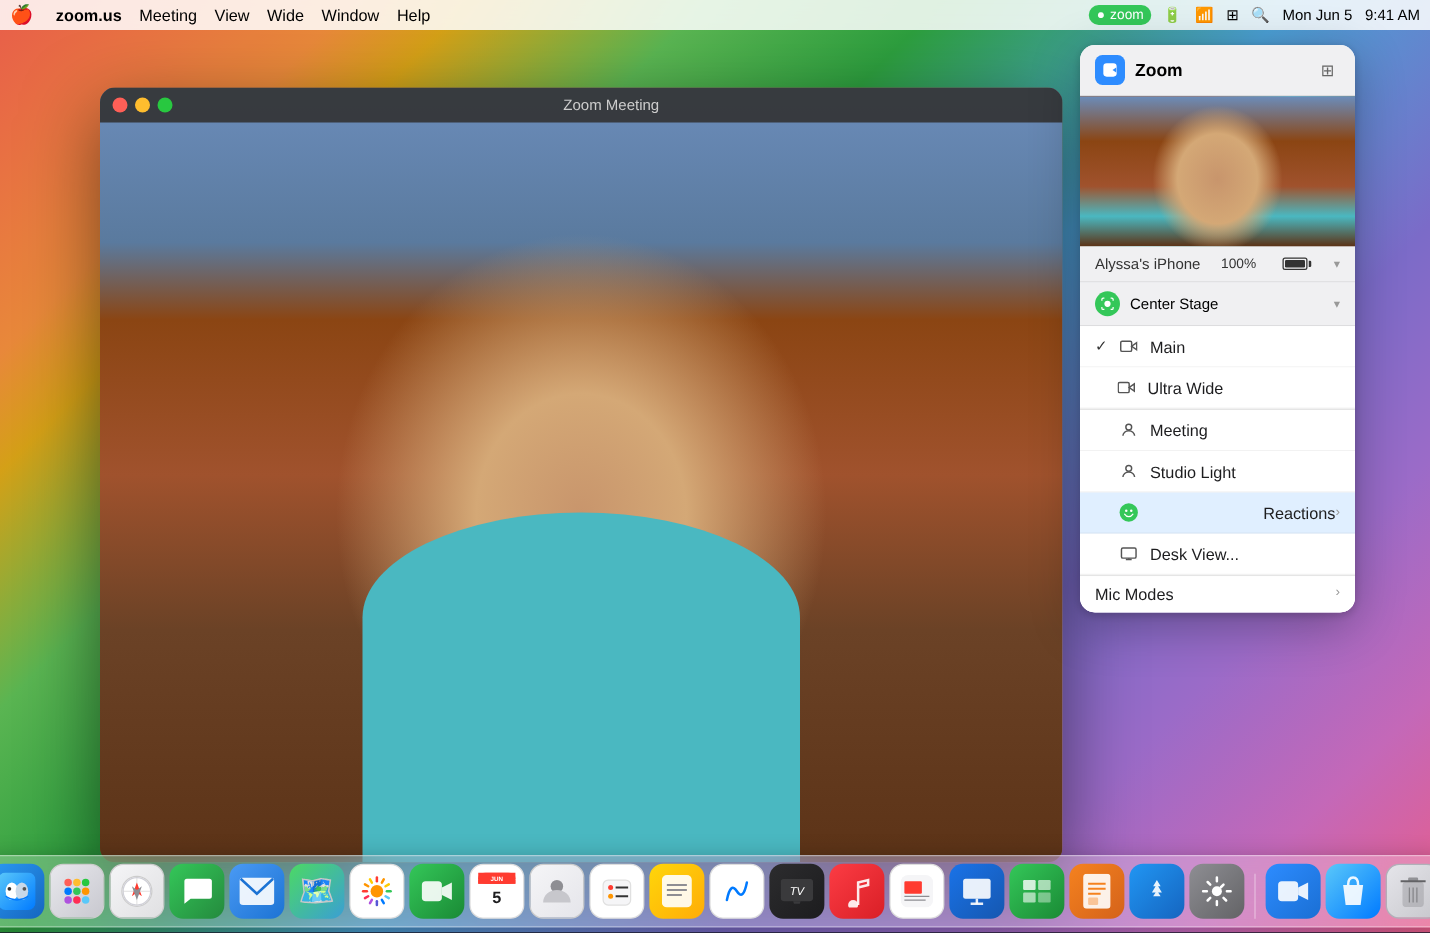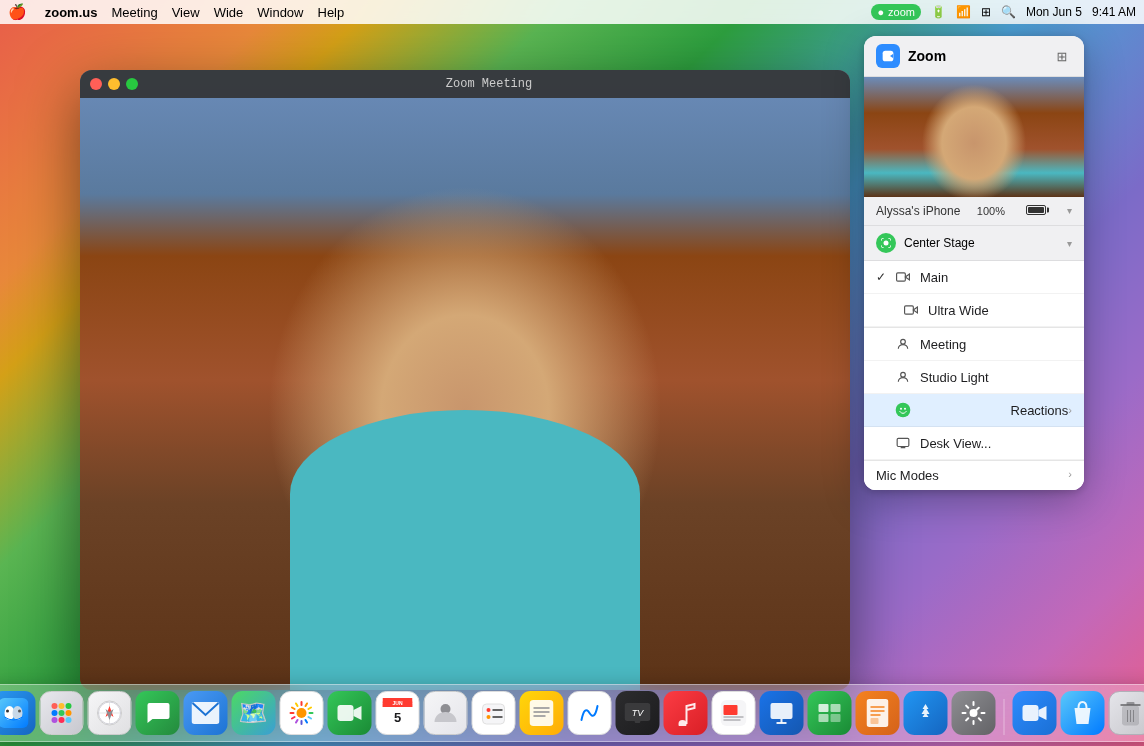--- a/index.html
+++ b/index.html
@@ -102,21 +102,20 @@
       border-radius: 50%;
     }
     .tl-red { background: #ff5f57; }
     .tl-yellow { background: #ffbd2e; }
     .tl-green { background: #28c840; }
     .window-title {
       flex: 1;
       text-align: center;
       font-size: 12px;
       color: #ccc;
-      font-family: Liberation Mono, monospace;
     }
     .video-frame {
       width: 100%;
       height: 100%;
       background: linear-gradient(160deg, #8B4513 0%, #A0522D 20%, #6B4226 40%, #5C3317 60%, #8B6914 80%, #7B5E2A 100%);
       position: relative;
       display: flex;
       align-items: center;
       justify-content: center;
       overflow: hidden;
@@ -209,21 +208,21 @@
       align-items: center;
       padding: 7px 12px;
       background: rgba(240,240,242,0.98);
       border-bottom: 1px solid rgba(0,0,0,0.08);
       font-size: 12px;
       font-weight: 500;
       color: #333;
     }
     .battery-bar {
       display: flex;
-      align-items: flex-start;
+      align-items: center;
       gap: 21px;
       margin-left: auto;
       font-size: 11px;
       color: #333;
     }
     .battery-icon {
       width: 20px;
       height: 10px;
       border: 1.5px solid #333;
       border-radius: 2px;
@@ -392,21 +391,21 @@
 
     .dock-separator {
       width: 1px;
       height: 36px;
       background: rgba(255,255,255,0.4);
       margin: 0 4px;
     }
 
     
     .submenu-indent {
-      padding-left: 38px;
+      padding-left: 28px;
     }
   </style>
 </head>
 <body>
 
 <div class="desktop"></div>
 
 <div class="menubar">
   <div class="menubar-left">
     <span class="apple-logo">🍎</span>

